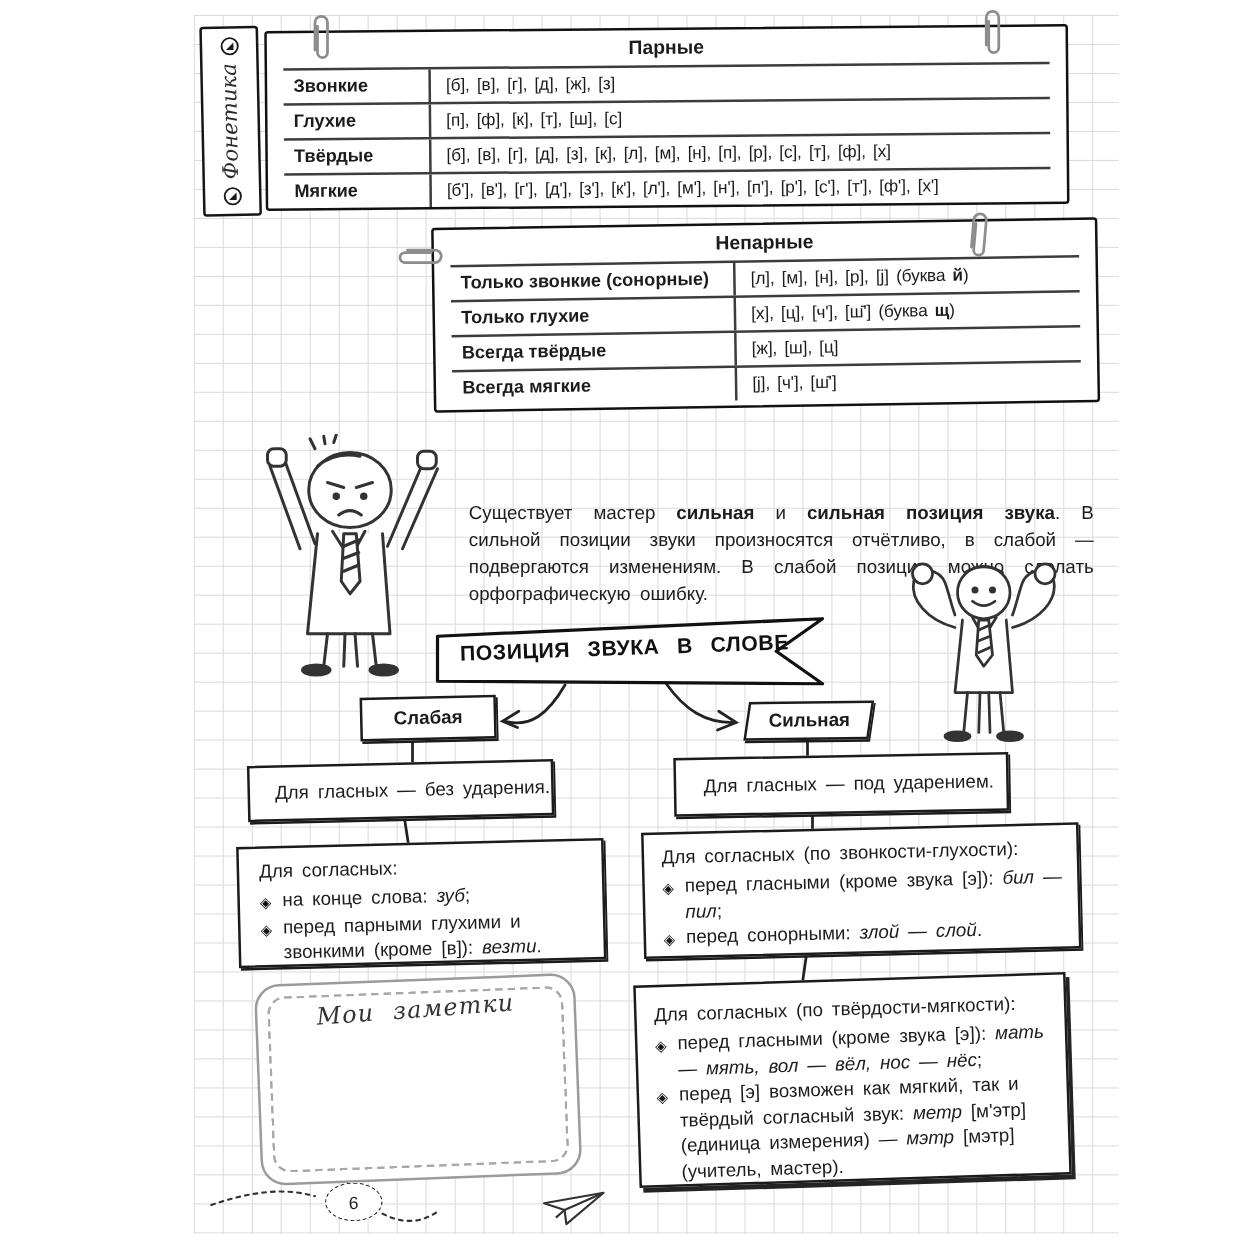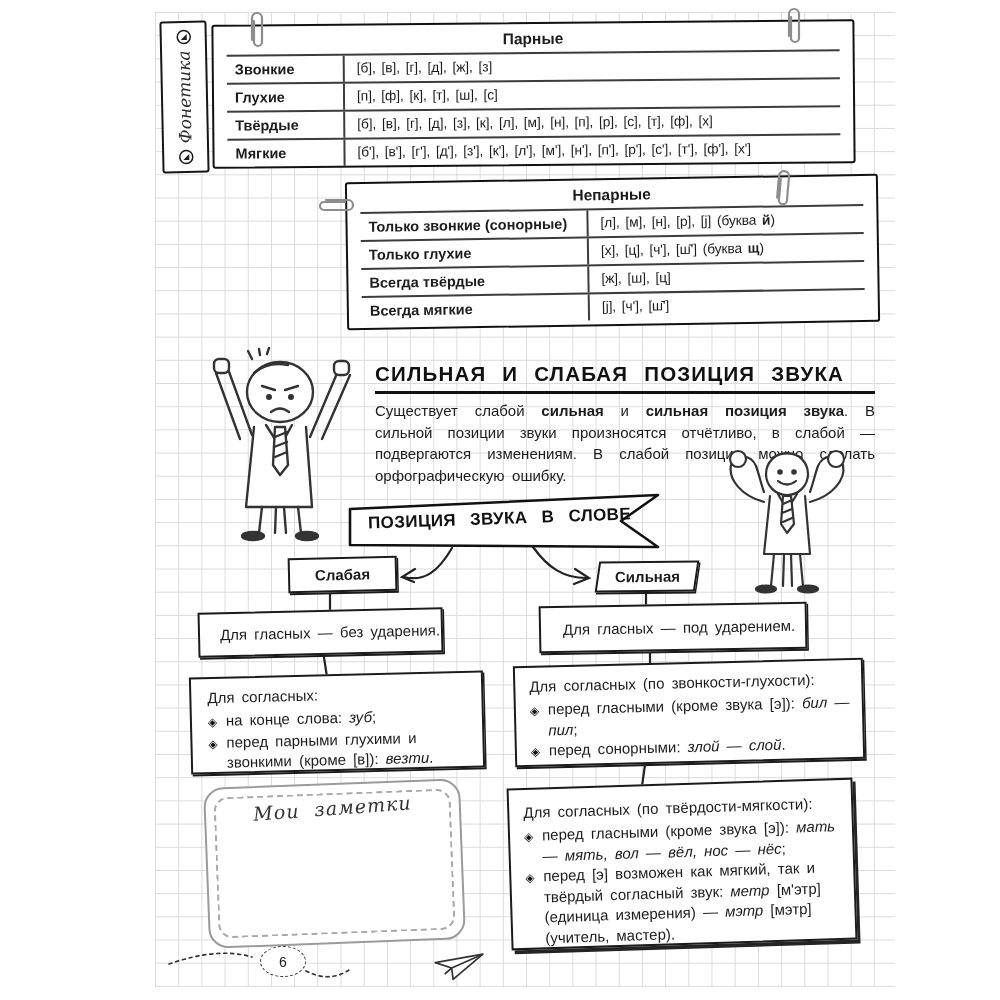--- a/index.html
+++ b/index.html
@@ -193,22 +193,21 @@
       <path d="M62 80 L54 160 L120 160 L114 80" fill="#fff"></path>
       <path d="M74 78 L88 100 L100 78"></path>
       <path d="M83 80 L93 80 L96 118 L88 128 L81 118 Z" fill="#fff"></path>
       <path d="M83 90 l12 -5 M82 100 l13 -5 M83 110 l12 -5"></path>
       <path d="M70 160 L67 186 M84 160 L83 186 M92 160 L94 186 M106 160 L109 186"></path>
       <ellipse cx="61" cy="189" rx="11" ry="4" fill="#333"></ellipse>
       <ellipse cx="115" cy="189" rx="11" ry="4" fill="#333"></ellipse>
     </g>
   </svg>
 
-  <div class="heading">СИЛЬНАЯ И СЛАБАЯ ПОЗИЦИЯ ЗВУКА</div>
-  <div class="intro"><span>Существует слабой </span><b>сильная</b><span> и </span><b>сильная позиция звука</b><span>. В сильной позиции звуки произносятся отчётливо, в слабой — подвергаются изменениям. В слабой позиции можно сделать орфографическую ошибку.</span></div>
+  <div class="intro"><span>Существует мастер </span><b>сильная</b><span> и </span><b>сильная позиция звука</b><span>. В сильной позиции звуки произносятся отчётливо, в слабой — подвергаются изменениям. В слабой позиции можно сделать орфографическую ошибку.</span></div>
 
   <svg class="doodle" style="left:698px;top:446px;" width="178" height="152" viewBox="0 0 178 152">
     <g stroke="#333" stroke-width="2.2" fill="none" stroke-linecap="round" stroke-linejoin="round">
       <path d="M66 56 C44 50 30 34 33 19 C36 7 53 8 58 20 C61 28 63 38 66 46" fill="#fff"></path>
       <circle cx="40" cy="13" r="8" fill="#fff"></circle>
       <path d="M112 56 C134 50 148 34 145 19 C142 7 125 8 120 20 C117 28 115 38 112 46" fill="#fff"></path>
       <circle cx="138" cy="13" r="8" fill="#fff"></circle>
       <circle cx="89" cy="28" r="21" fill="#fff"></circle>
       <path d="M74 12 q15 -9 30 0"></path>
       <circle cx="82" cy="26" r="1.7" fill="#333"></circle>

